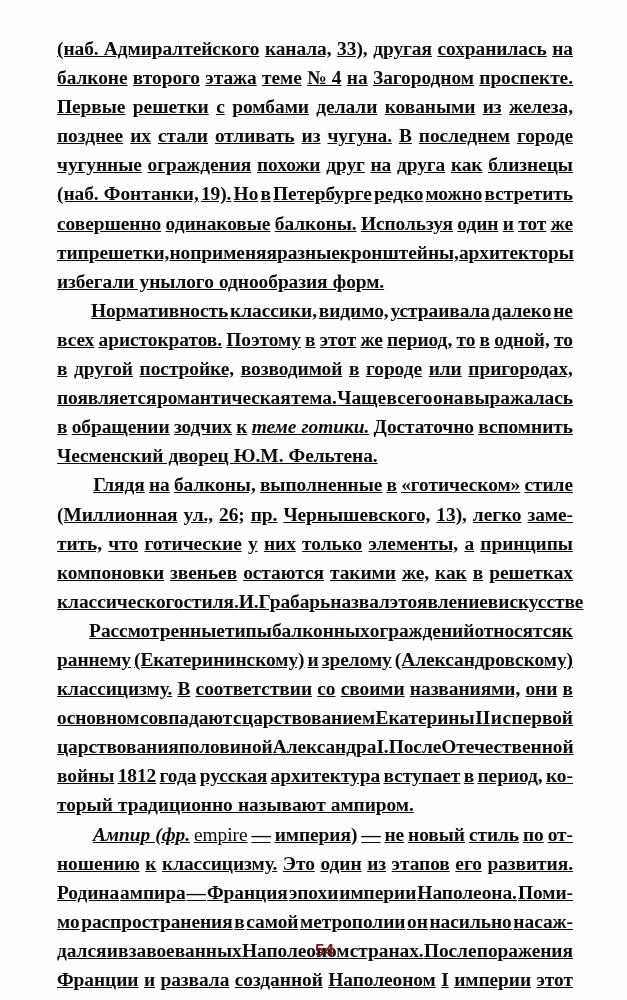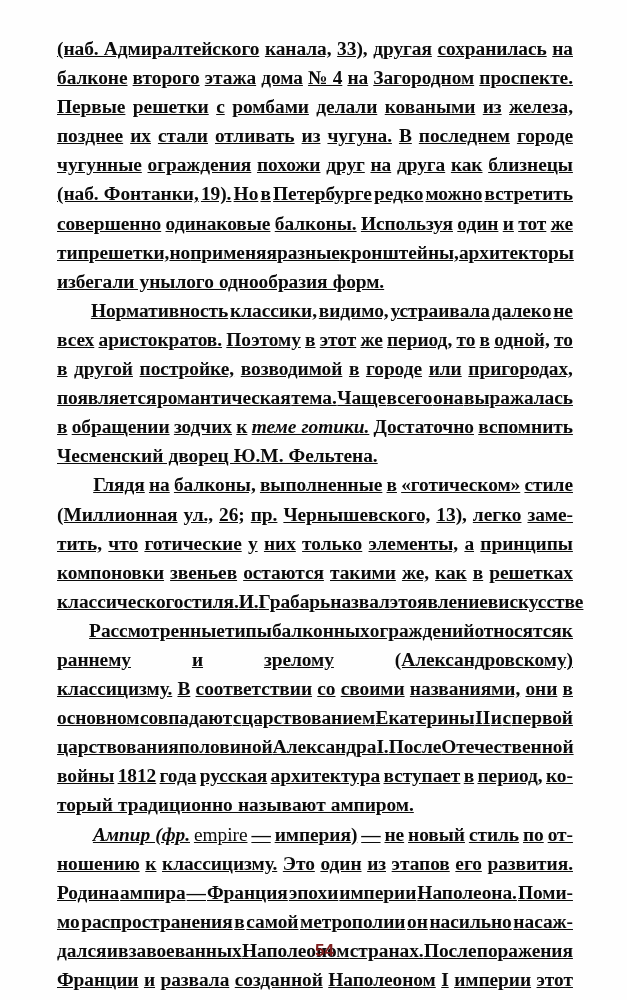--- a/index.html
+++ b/index.html
@@ -102,21 +102,21 @@
           <span class="w">канала,</span>
           <span class="w">33),</span>
           <span class="w">другая</span>
           <span class="w">сохранилась</span>
           <span class="w">на</span>
         </span>
       <span class="ln justify">
           <span class="w">балконе</span>
           <span class="w">второго</span>
           <span class="w">этажа</span>
-          <span class="w">дома</span>
+          <span class="w">теме</span>
           <span class="w">№ 4</span>
           <span class="w">на</span>
           <span class="w">Загородном</span>
           <span class="w">проспекте.</span>
         </span>
       <span class="ln justify">
           <span class="w">Первые</span>
           <span class="w">решетки</span>
           <span class="w">с</span>
           <span class="w">ромбами</span>
@@ -292,20 +292,21 @@
           <span class="indent"></span>
           <span class="w">Рассмотренные</span>
           <span class="w">типы</span>
           <span class="w">балконных</span>
           <span class="w">ограждений</span>
           <span class="w">относятся</span>
           <span class="w">к</span>
         </span>
       <span class="ln justify">
           <span class="w">раннему</span>
+          <span class="w">(Екатерининскому)</span>
           <span class="w">и</span>
           <span class="w">зрелому</span>
           <span class="w">(Александровскому)</span>
         </span>
       <span class="ln justify">
           <span class="w">классицизму.</span>
           <span class="w">В</span>
           <span class="w">соответствии</span>
           <span class="w">со</span>
           <span class="w">своими</span>

